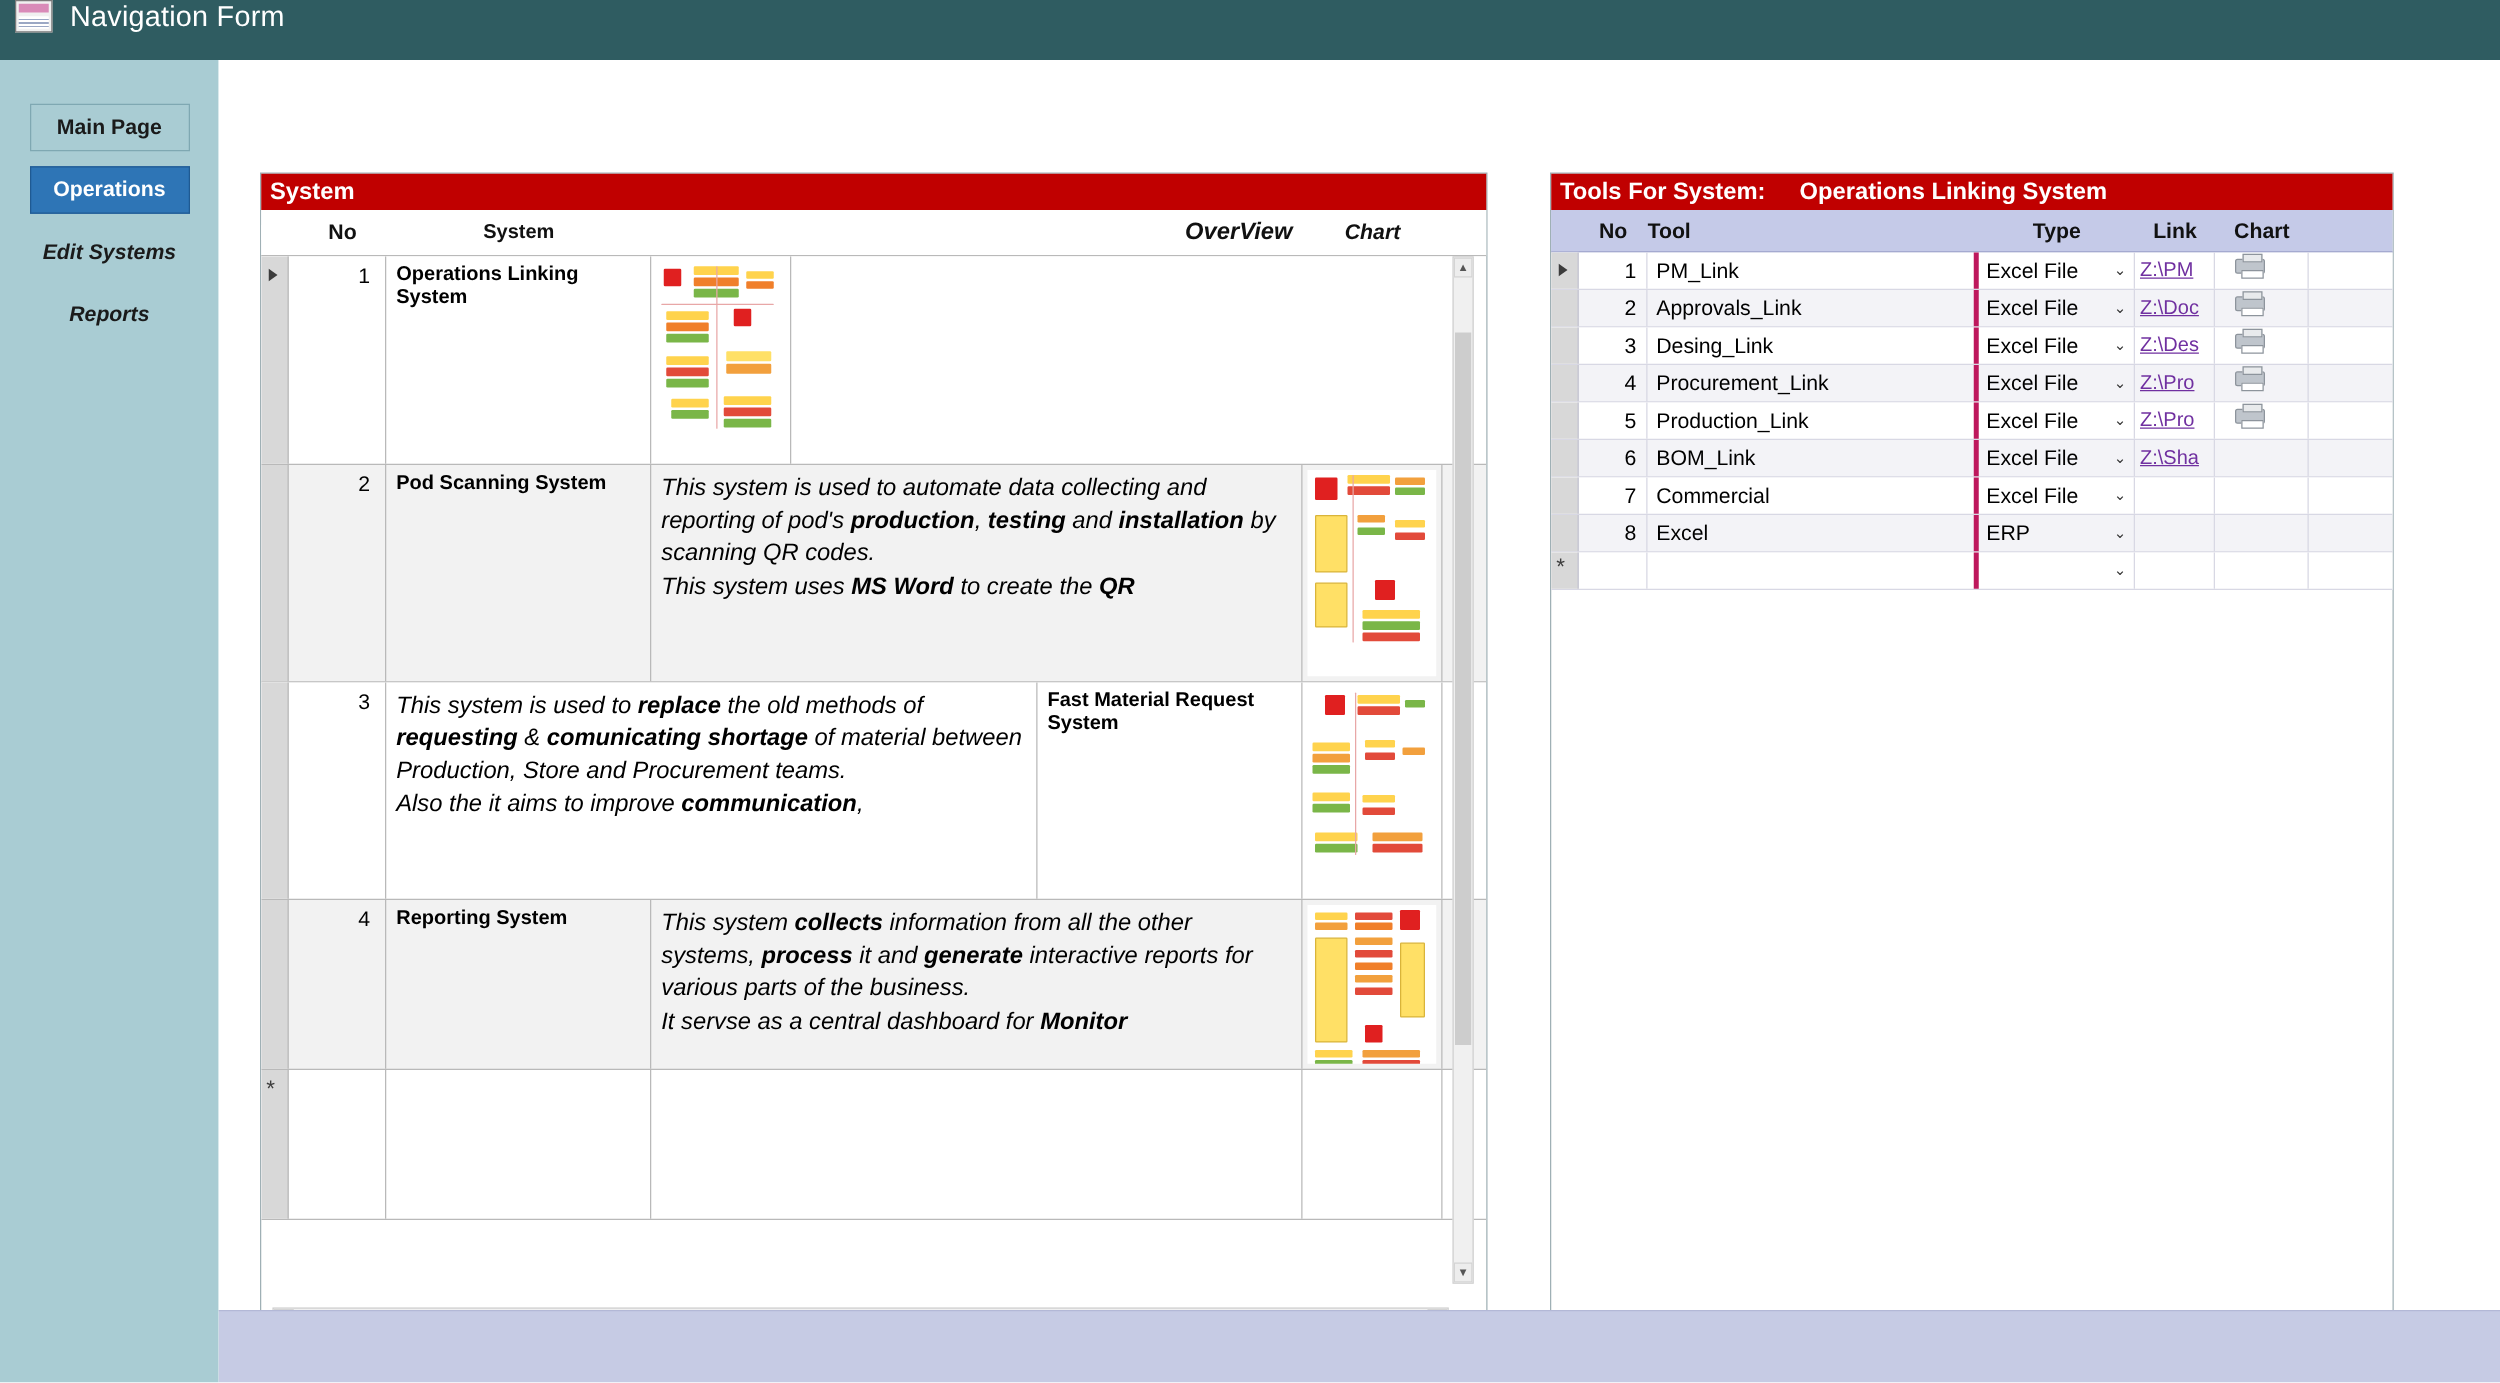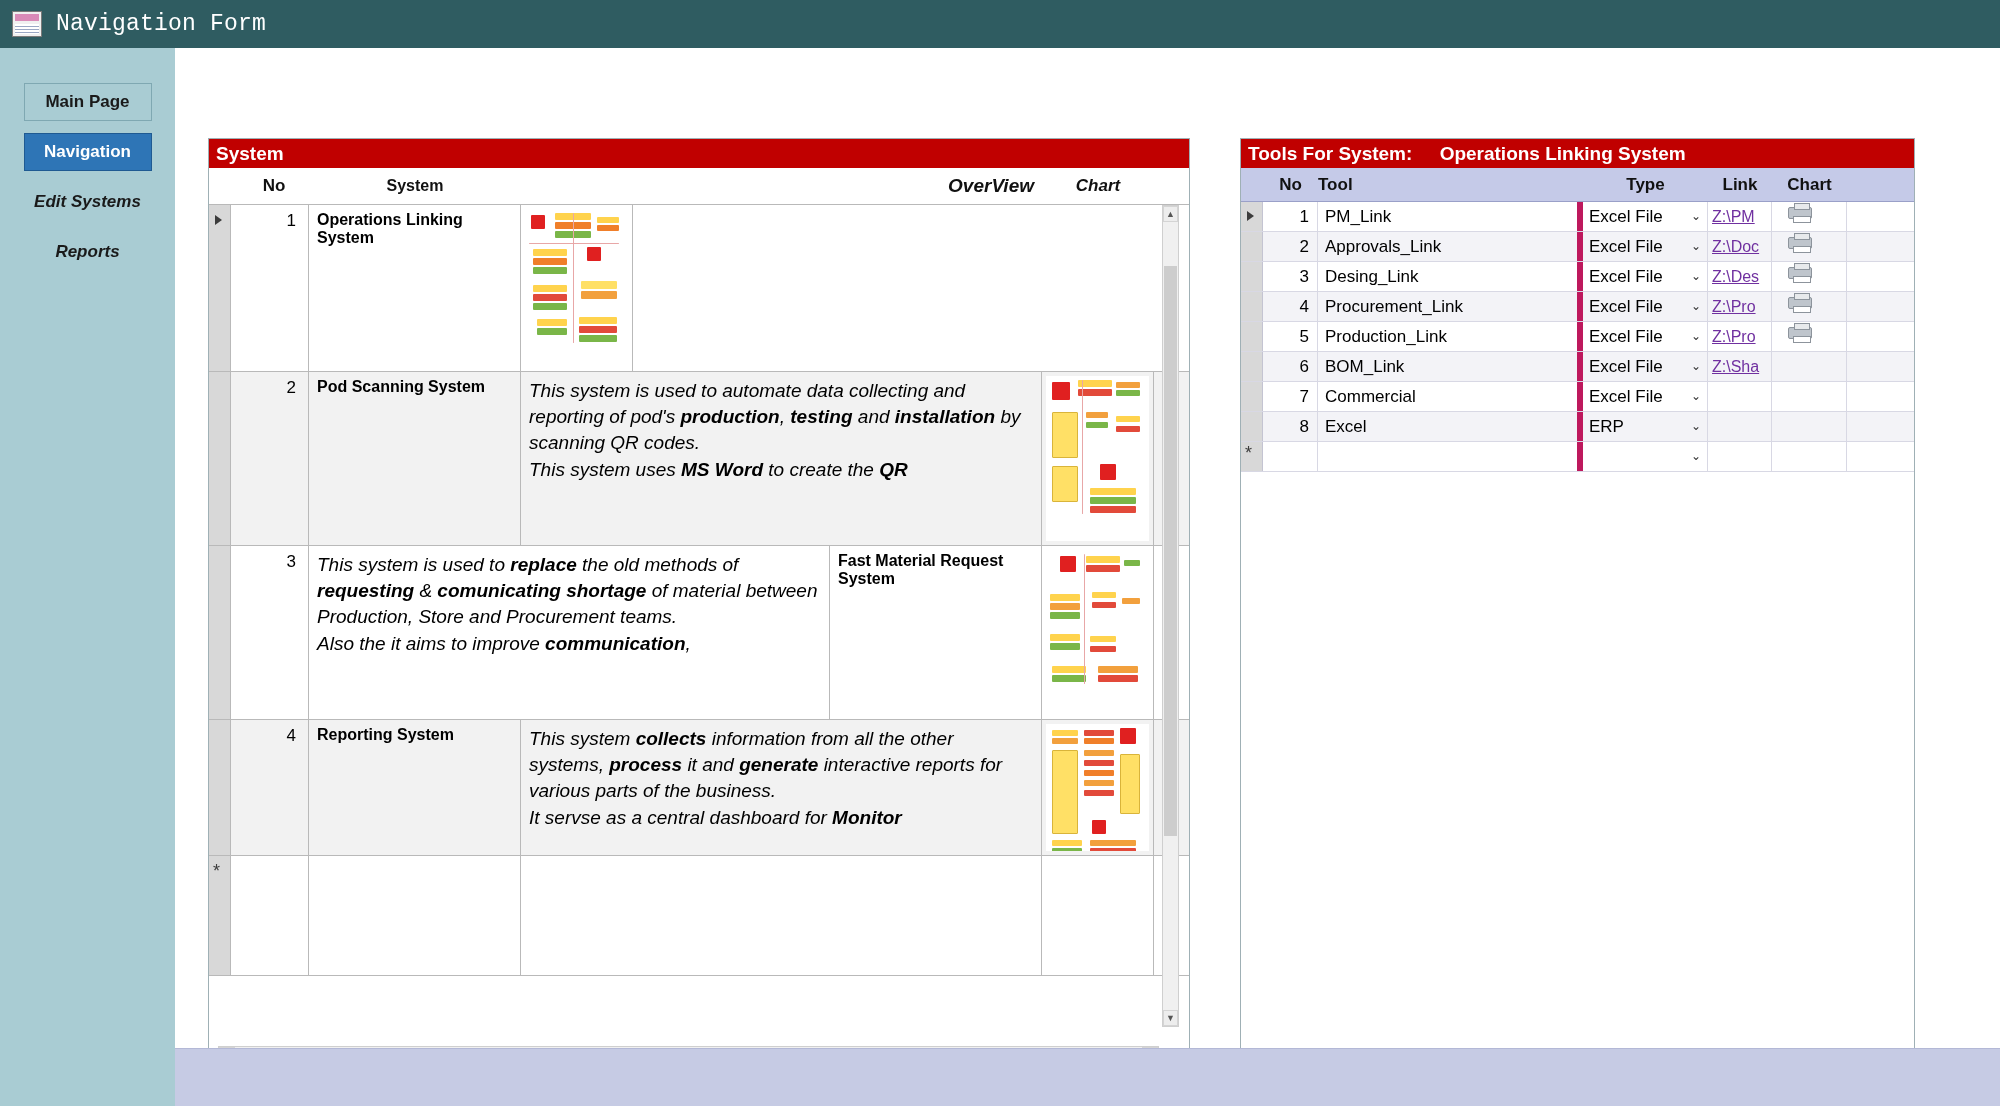--- a/index.html
+++ b/index.html
@@ -13,24 +13,22 @@
   .app {
     position: relative;
     width: 2000px; height: 1106px;
     background: #ffffff;
   }
   
   .titlebar {
     height: 48px;
     background: #2f5c61;
     display: flex;
-    align-items: center;
     padding-left: 12px;
     color: #ffffff;
-    font-family: Liberation Mono, monospace;
   }
   .titlebar .form-icon {
     width: 30px; height: 26px;
     background: #f0f0f0;
     border: 1px solid #7a7a7a;
     margin-right: 14px;
     position: relative;
     display: inline-block;
   }
   .titlebar .form-icon::before {
@@ -293,21 +291,21 @@
   .t-sel .star {
     position: absolute; left: 4px; top: 2px;
     font-size: 18px; color: #3c3c3c; line-height: 1;
   }
   .t-no {
     width: 55px; text-align: right; padding-right: 8px;
     border-right: 1px solid #d8d8e4; height: 100%; line-height: 29px;
   }
   .t-tool {
     width: 265px; padding-left: 7px;
-    border-right: 6px solid #be185d; height: 100%; line-height: 29px;
+    border-right: 4px solid #be185d; height: 100%; line-height: 29px;
     overflow: hidden; white-space: nowrap;
   }
   .t-type {
     width: 125px; padding-left: 6px;
     height: 100%; line-height: 29px;
     position: relative;
     border-right: 1px solid #d8d8e4;
     overflow: hidden; white-space: nowrap;
   }
   .t-type .chev {
@@ -356,21 +354,21 @@
 
   <div class="titlebar">
     <span class="form-icon"></span>
     <span class="title-text">Navigation Form</span>
   </div>
 
   <div class="body-area">
 
     <div class="navpane">
       <div class="navbtn">Main Page</div>
-      <div class="navbtn selected">Navigation</div>
+      <div class="navbtn selected">Operations</div>
       <div class="navbtn plain">Edit Systems</div>
       <div class="navbtn plain">Reports</div>
     </div>
 
     <div class="content">
       <div class="content-inner">
 
         <div class="sysform">
           <div class="redbar">
             <span>System</span>

